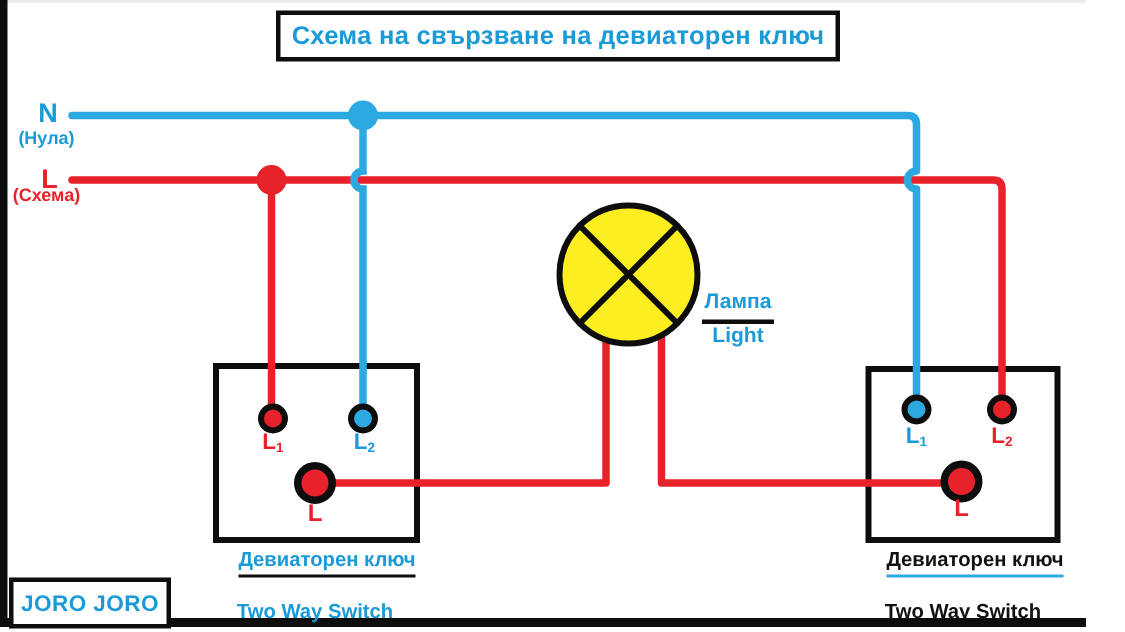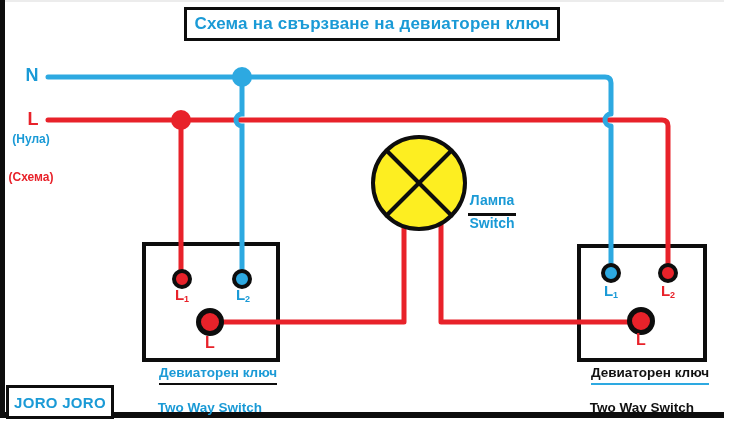--- a/index.html
+++ b/index.html
@@ -11,21 +11,21 @@
   .lbl{position:absolute;z-index:2;font-weight:bold;text-align:center;line-height:1.1;}
   .c-blue{color:#1a9ad6;}
   .c-red{color:#e8222a;}
   .c-black{color:#111111;}
   .title-box{
     position:absolute;left:184px;top:7px;width:370px;height:28px;z-index:2;
     border:3px solid #0d0d0d;background:#ffffff;display:flex;align-items:center;justify-content:center;
     font-weight:bold;font-size:17px;letter-spacing:0.2px;
   }
   .supply-symbol{font-size:18px;}
-  .supply-name{font-size:12px;margin-top:47px;}
+  .supply-name{font-size:12px;}
   .term-lbl{font-size:15px;width:26px;}
   .term-lbl .sub{font-size:9px;vertical-align:-2px;}
   .common-lbl{font-size:16px;width:26px;}
   .lamp-label{left:456px;top:193px;width:72px;font-size:14px;}
   .lamp-label .bg-line{display:inline-block;padding:0 2px 5px 2px;border-bottom:3px solid #0d0d0d;}
   .lamp-label .en-line{padding-top:2px;}
   .caption{width:150px;font-size:13.5px;}
   .caption .bg-line{display:inline-block;padding-bottom:2px;margin-left:16px;}
   .caption .en-line{margin-top:16px;}
   .caption-left .bg-line{border-bottom:2.5px solid #0d0d0d;}
@@ -79,21 +79,21 @@
 
   <div class="title-box c-blue">Схема на свързване на девиаторен ключ</div>
 
   <div class="lbl supply-symbol c-blue" style="left:18px;top:66px;width:28px;">N</div>
   <div class="lbl supply-name c-blue" style="left:1px;top:86px;width:60px;">(Нула)</div>
   <div class="lbl supply-symbol c-red" style="left:19px;top:110px;width:28px;">L</div>
   <div class="lbl supply-name c-red" style="left:0px;top:124px;width:62px;">(Схема)</div>
 
   <div class="lbl lamp-label">
     <span class="bg-line c-blue">Лампа</span><br>
-    <span class="en-line c-blue">Switch</span>
+    <span class="en-line c-blue">Light</span>
   </div>
 
   <div class="lbl term-lbl c-red" style="left:169px;top:287px;">
     <span>L</span><span class="sub">1</span>
   </div>
   <div class="lbl term-lbl c-blue" style="left:230px;top:287px;">
     <span>L</span><span class="sub">2</span>
   </div>
   <div class="lbl common-lbl c-red" style="left:197px;top:334px;">L</div>
 

